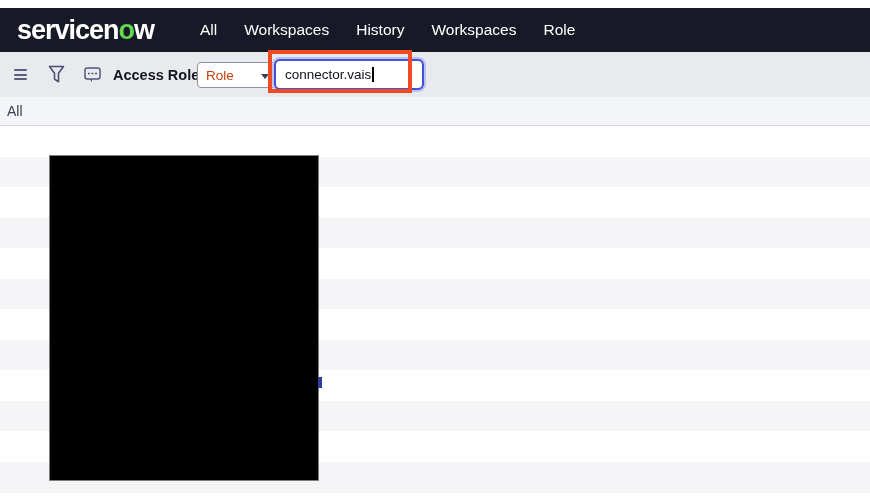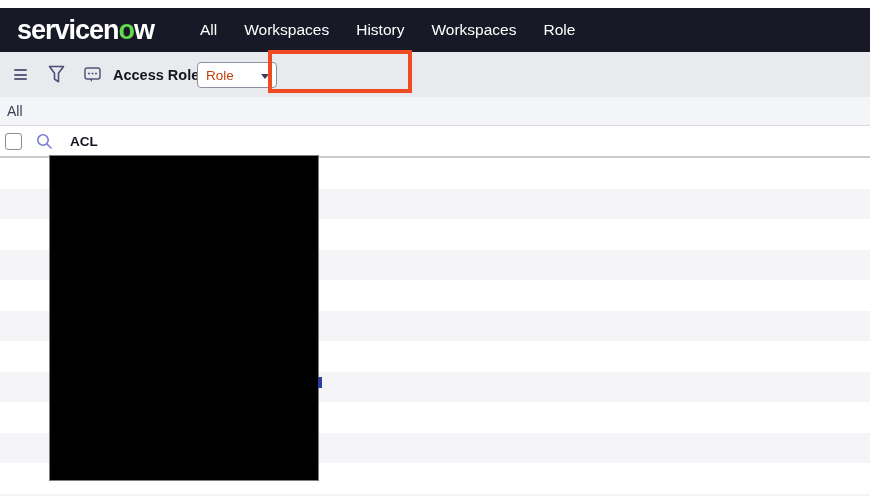--- a/index.html
+++ b/index.html
@@ -124,38 +124,32 @@
       </svg>
     </div>
 
     <div class="tb-title">Access Roles</div>
 
     <div class="role-select">
       <span>Role</span>
       <span class="role-caret"></span>
     </div>
 
+    <div class="search-box">
+      <span>connector.vais</span>
+      <span class="text-cursor"></span>
+    </div>
   </div>
 
   <div class="annotation"></div>
 
   <div class="crumb-row">
     <span>All</span>
   </div>
 
-  <div class="thead">
-    <div class="checkbox"></div>
-    <div class="search-col-icon">
-      <svg width="17" height="17" viewBox="0 0 17 17" fill="none">
-        <circle cx="7" cy="7" r="5.2" stroke="#7b7fd1" stroke-width="1.6"></circle>
-        <line x1="11" y1="11" x2="15" y2="15" stroke="#7b7fd1" stroke-width="1.6" stroke-linecap="round"></line>
-      </svg>
-    </div>
-    <div class="col-label">ACL</div>
-  </div>
 
   <div class="rows">
       <div class="trow"></div>
       <div class="trow"></div>
       <div class="trow"></div>
       <div class="trow"></div>
       <div class="trow"></div>
       <div class="trow"></div>
       <div class="trow"></div>
       <div class="trow"></div>

